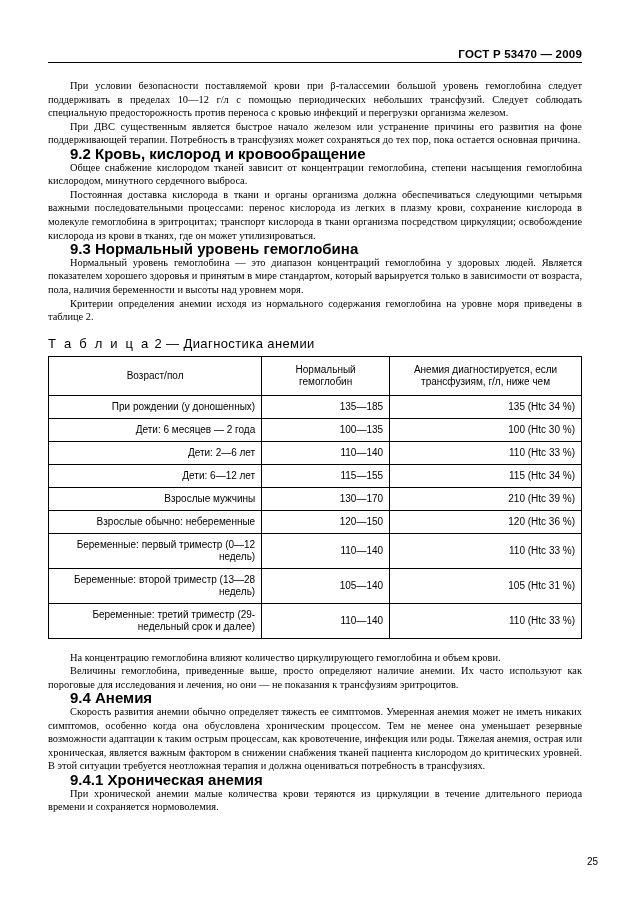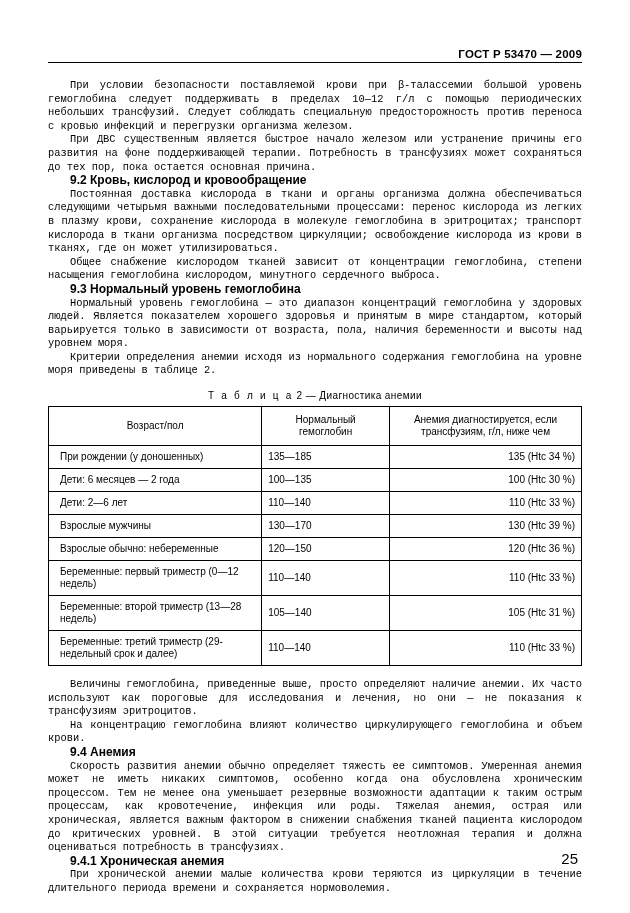--- a/index.html
+++ b/index.html
@@ -29,42 +29,41 @@
     font-weight: bold;
     letter-spacing: 0.2px;
     padding-top: 48px;
     padding-bottom: 2px;
   }
   .header-rule {
     border-bottom: 1.4px solid #000;
     margin-bottom: 16px;
   }
   p.body-text {
-    font-family: Liberation Mono, monospace;
+    font-family: Liberation Serif, serif;
     font-size: 10.4px;
     line-height: 13.6px;
     text-align: justify;
     margin: 0 0 0 0;
     text-indent: 22px;
     hyphens: manual;
   }
   h3.clause {
     font-family: "Liberation Sans", sans-serif;
-    font-size: 12px;
+    font-size: 15px;
     font-weight: bold;
     line-height: 13.6px;
     margin: 0;
     text-indent: 22px;
   }
   .tbl-caption {
     font-family: "Liberation Sans", sans-serif;
-    font-size: 10px;
+    font-size: 13px;
     margin: 12px 0 5px 0;
     letter-spacing: 0.4px;
-    text-align: center;
   }
   .tbl-caption .sp {
     letter-spacing: 2.2px;
   }
   table.anemia {
     border-collapse: collapse;
     width: 100%;
     table-layout: fixed;
     font-family: "Liberation Sans", sans-serif;
     font-size: 10px;
@@ -73,50 +72,50 @@
     border: 0.9px solid #000;
     padding: 5px 6px;
     vertical-align: middle;
     line-height: 12px;
   }
   table.anemia th {
     text-align: center;
     font-weight: normal;
     padding: 7px 4px;
   }
-  table.anemia td.c1 { text-align: left; padding-left: 11px; }
-  table.anemia td.c2 { text-align: left; }
+  table.anemia td.c1 { text-align: right; padding-left: 11px; }
+  table.anemia td.c2 { text-align: right; }
   table.anemia td.c3 { text-align: right; padding-left: 12px; }
   .after-table {
     margin-top: 12px;
   }
   .page-number {
     position: absolute;
-    right: 52px;
+    right: 32px;
     bottom: 46px;
     font-family: "Liberation Sans", sans-serif;
-    font-size: 15px;
+    font-size: 10px;
   }
 </style>
 </head>
 <body>
 
 <div class="page">
 
   <div class="header">
     <span>ГОСТ Р 53470 — 2009</span>
   </div>
   <div class="header-rule"></div>
 
   <p class="body-text">При условии безопасности поставляемой крови при β-талассемии большой уровень гемоглобина следует поддерживать в пределах 10—12 г/л с помощью периодических небольших трансфузий. Следует соблюдать специальную предосторожность против переноса с кровью инфекций и перегрузки организма железом.</p>
   <p class="body-text">При ДВС существенным является быстрое начало железом или устранение причины его развития на фоне поддерживающей терапии. Потребность в трансфузиях может сохраняться до тех пор, пока остается основная причина.</p>
 
   <h3 class="clause">9.2 Кровь, кислород и кровообращение</h3>
+  <p class="body-text">Общее снабжение кислородом тканей зависит от концентрации гемоглобина, степени насыщения гемоглобина кислородом, минутного сердечного выброса.</p>
   <p class="body-text">Постоянная доставка кислорода в ткани и органы организма должна обеспечиваться следующими четырьмя важными последовательными процессами: перенос кислорода из легких в плазму крови, сохранение кислорода в молекуле гемоглобина в эритроцитах; транспорт кислорода в ткани организма посредством циркуляции; освобождение кислорода из крови в тканях, где он может утилизироваться.</p>
-  <p class="body-text">Общее снабжение кислородом тканей зависит от концентрации гемоглобина, степени насыщения гемоглобина кислородом, минутного сердечного выброса.</p>
 
   <h3 class="clause">9.3 Нормальный уровень гемоглобина</h3>
   <p class="body-text">Нормальный уровень гемоглобина — это диапазон концентраций гемоглобина у здоровых людей. Является показателем хорошего здоровья и принятым в мире стандартом, который варьируется только в зависимости от возраста, пола, наличия беременности и высоты над уровнем моря.</p>
   <p class="body-text">Критерии определения анемии исходя из нормального содержания гемоглобина на уровне моря приведены в таблице 2.</p>
 
   <div class="tbl-caption">
     <span class="sp">Т а б л и ц а</span>
     <span>2 — Диагностика анемии</span>
   </div>
 
@@ -149,23 +148,28 @@
         <td class="c1">Дети: 6 месяцев — 2 года</td>
         <td class="c2">100—135</td>
         <td class="c3">100 (Htc 30 %)</td>
       </tr>
       <tr>
         <td class="c1">Дети: 2—6 лет</td>
         <td class="c2">110—140</td>
         <td class="c3">110 (Htc 33 %)</td>
       </tr>
       <tr>
+        <td class="c1">Дети: 6—12 лет</td>
+        <td class="c2">115—155</td>
+        <td class="c3">115 (Htc 34 %)</td>
+      </tr>
+      <tr>
         <td class="c1">Взрослые мужчины</td>
         <td class="c2">130—170</td>
-        <td class="c3">130 (Htc 39 %)</td>
+        <td class="c3">210 (Htc 39 %)</td>
       </tr>
       <tr>
         <td class="c1">Взрослые обычно: небеременные</td>
         <td class="c2">120—150</td>
         <td class="c3">120 (Htc 36 %)</td>
       </tr>
       <tr>
         <td class="c1">Беременные: первый триместр (0—12 недель)</td>
         <td class="c2">110—140</td>
         <td class="c3">110 (Htc 33 %)</td>
@@ -177,22 +181,22 @@
       </tr>
       <tr>
         <td class="c1">Беременные: третий триместр (29-недельный срок и далее)</td>
         <td class="c2">110—140</td>
         <td class="c3">110 (Htc 33 %)</td>
       </tr>
     </tbody>
   </table>
 
   <div class="after-table">
+    <p class="body-text">На концентрацию гемоглобина влияют количество циркулирующего гемоглобина и объем крови.</p>
     <p class="body-text">Величины гемоглобина, приведенные выше, просто определяют наличие анемии. Их часто используют как пороговые для исследования и лечения, но они — не показания к трансфузиям эритроцитов.</p>
-    <p class="body-text">На концентрацию гемоглобина влияют количество циркулирующего гемоглобина и объем крови.</p>
 
     <h3 class="clause">9.4 Анемия</h3>
     <p class="body-text">Скорость развития анемии обычно определяет тяжесть ее симптомов. Умеренная анемия может не иметь никаких симптомов, особенно когда она обусловлена хроническим процессом. Тем не менее она уменьшает резервные возможности адаптации к таким острым процессам, как кровотечение, инфекция или роды. Тяжелая анемия, острая или хроническая, является важным фактором в снижении снабжения тканей пациента кислородом до критических уровней. В этой ситуации требуется неотложная терапия и должна оцениваться потребность в трансфузиях.</p>
 
     <h3 class="clause">9.4.1 Хроническая анемия</h3>
     <p class="body-text">При хронической анемии малые количества крови теряются из циркуляции в течение длительного периода времени и сохраняется нормоволемия.</p>
   </div>
 
   <div class="page-number">25</div>
 

